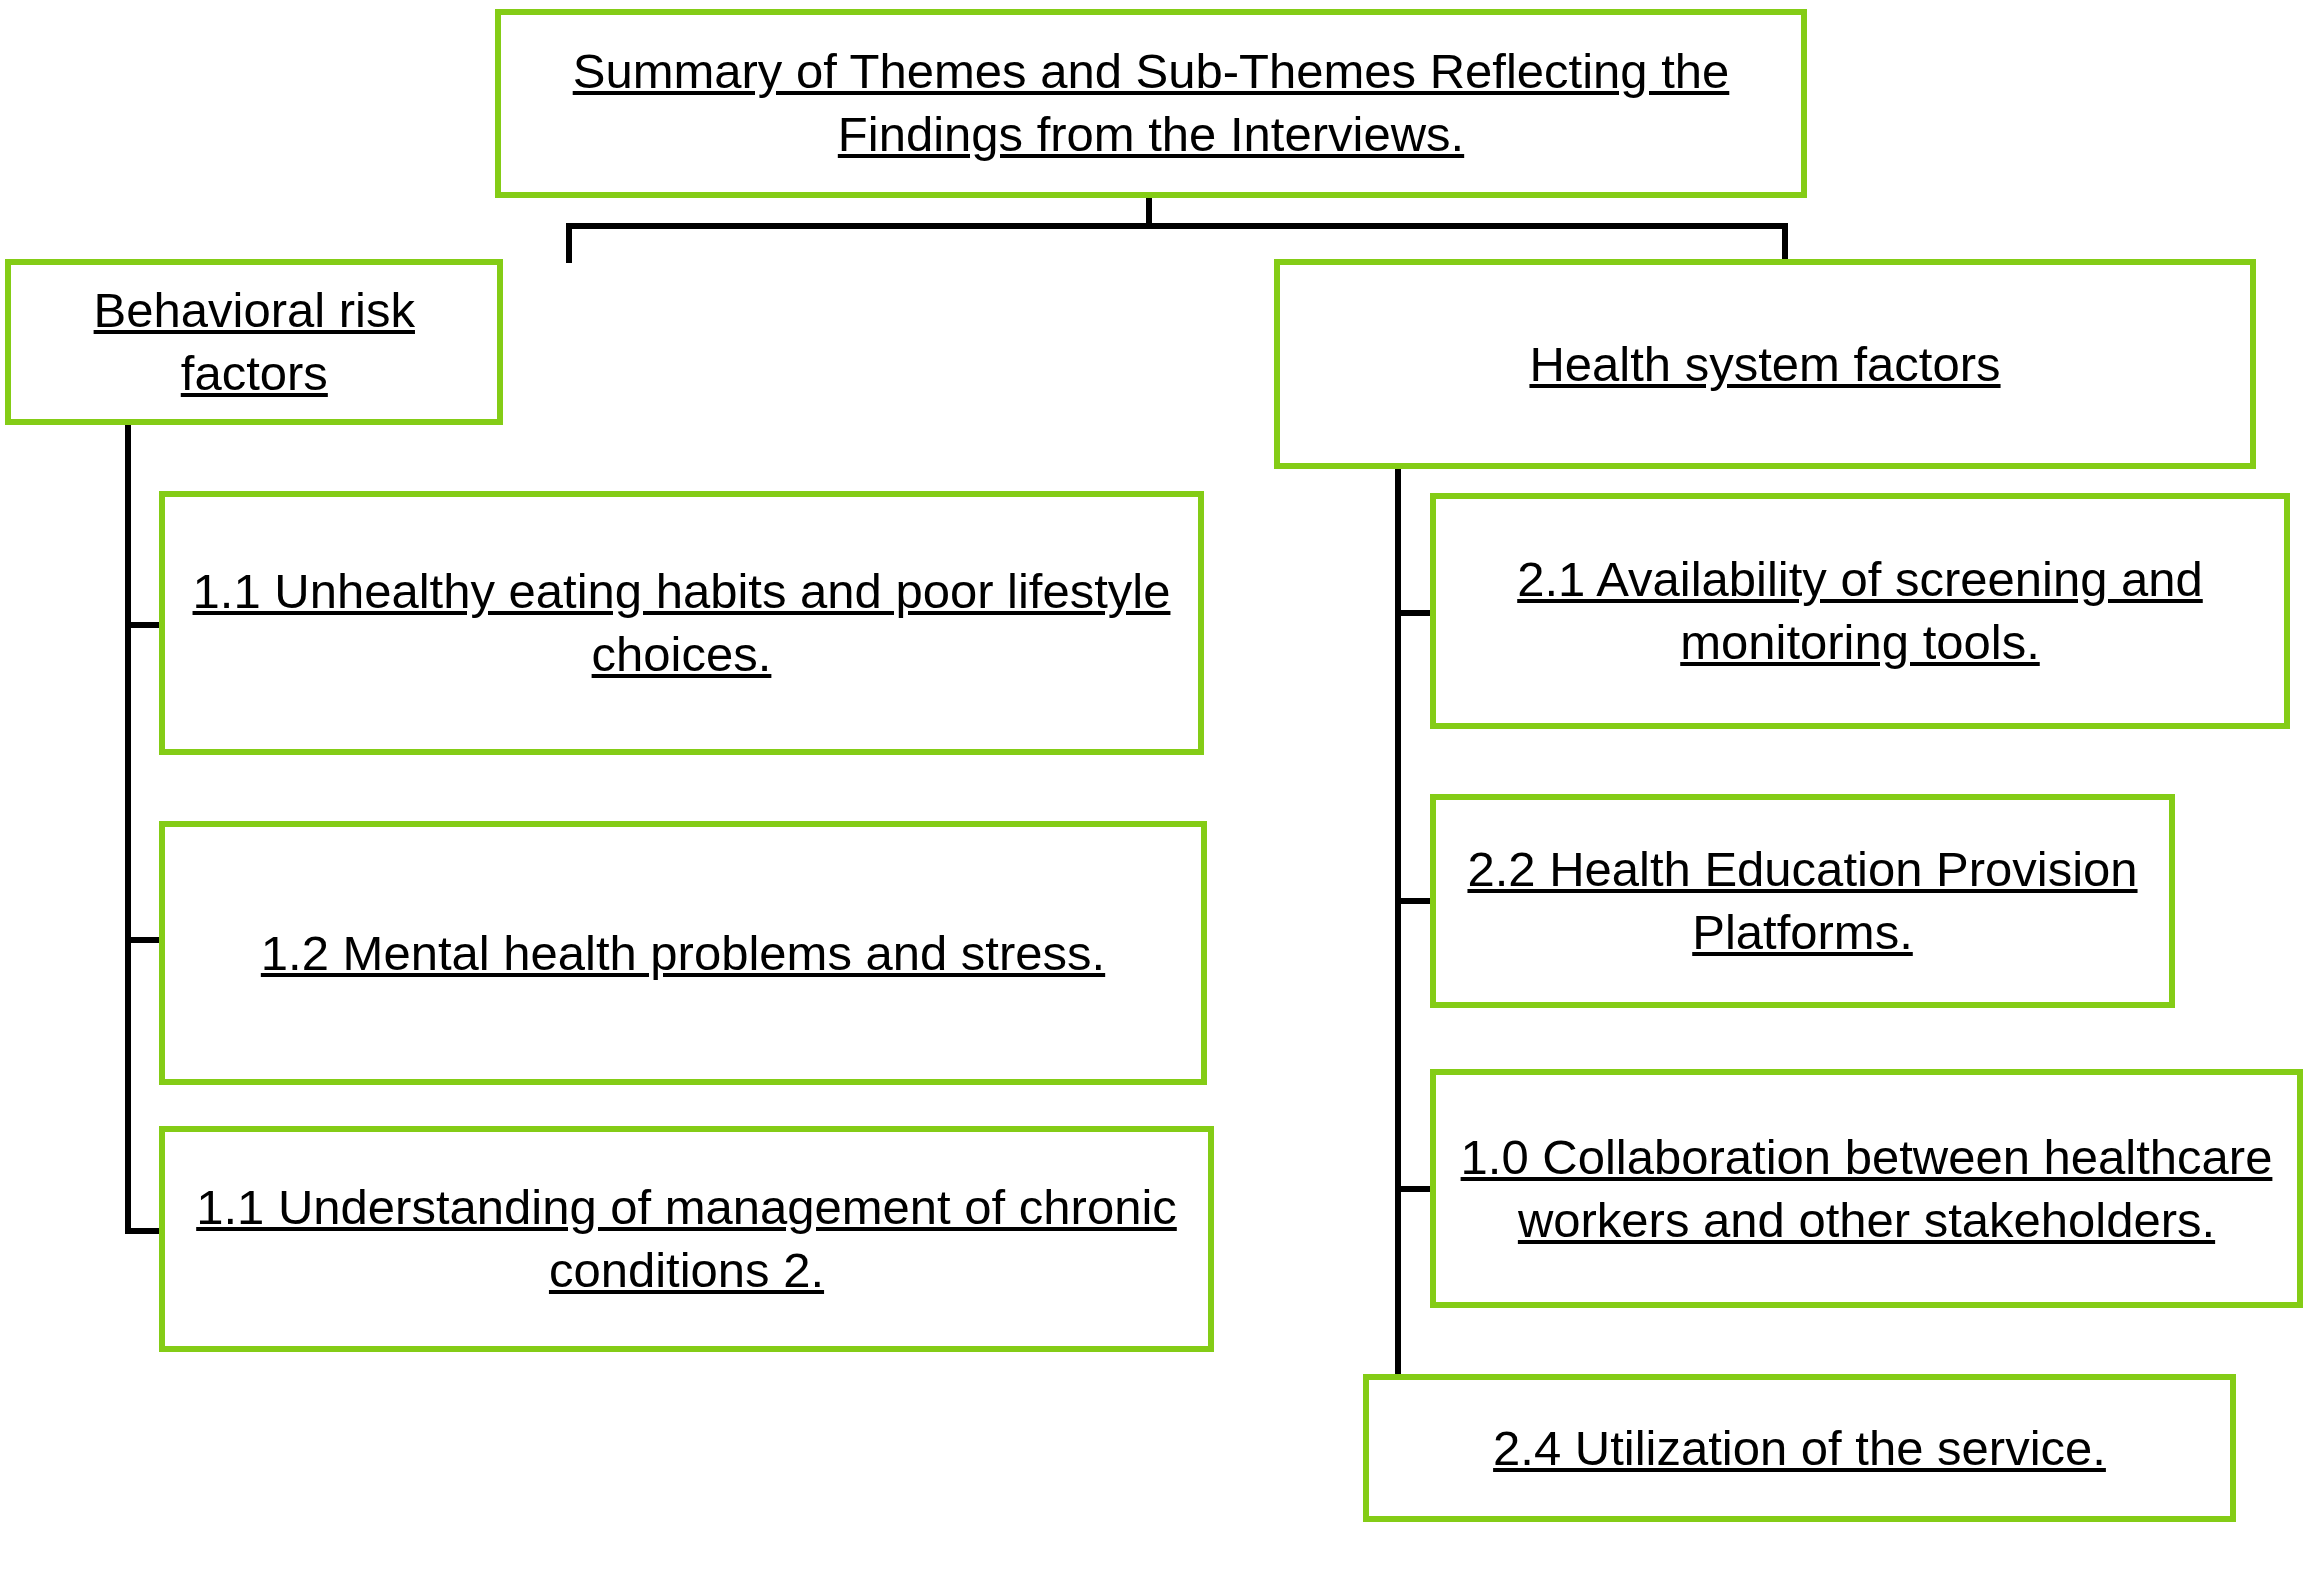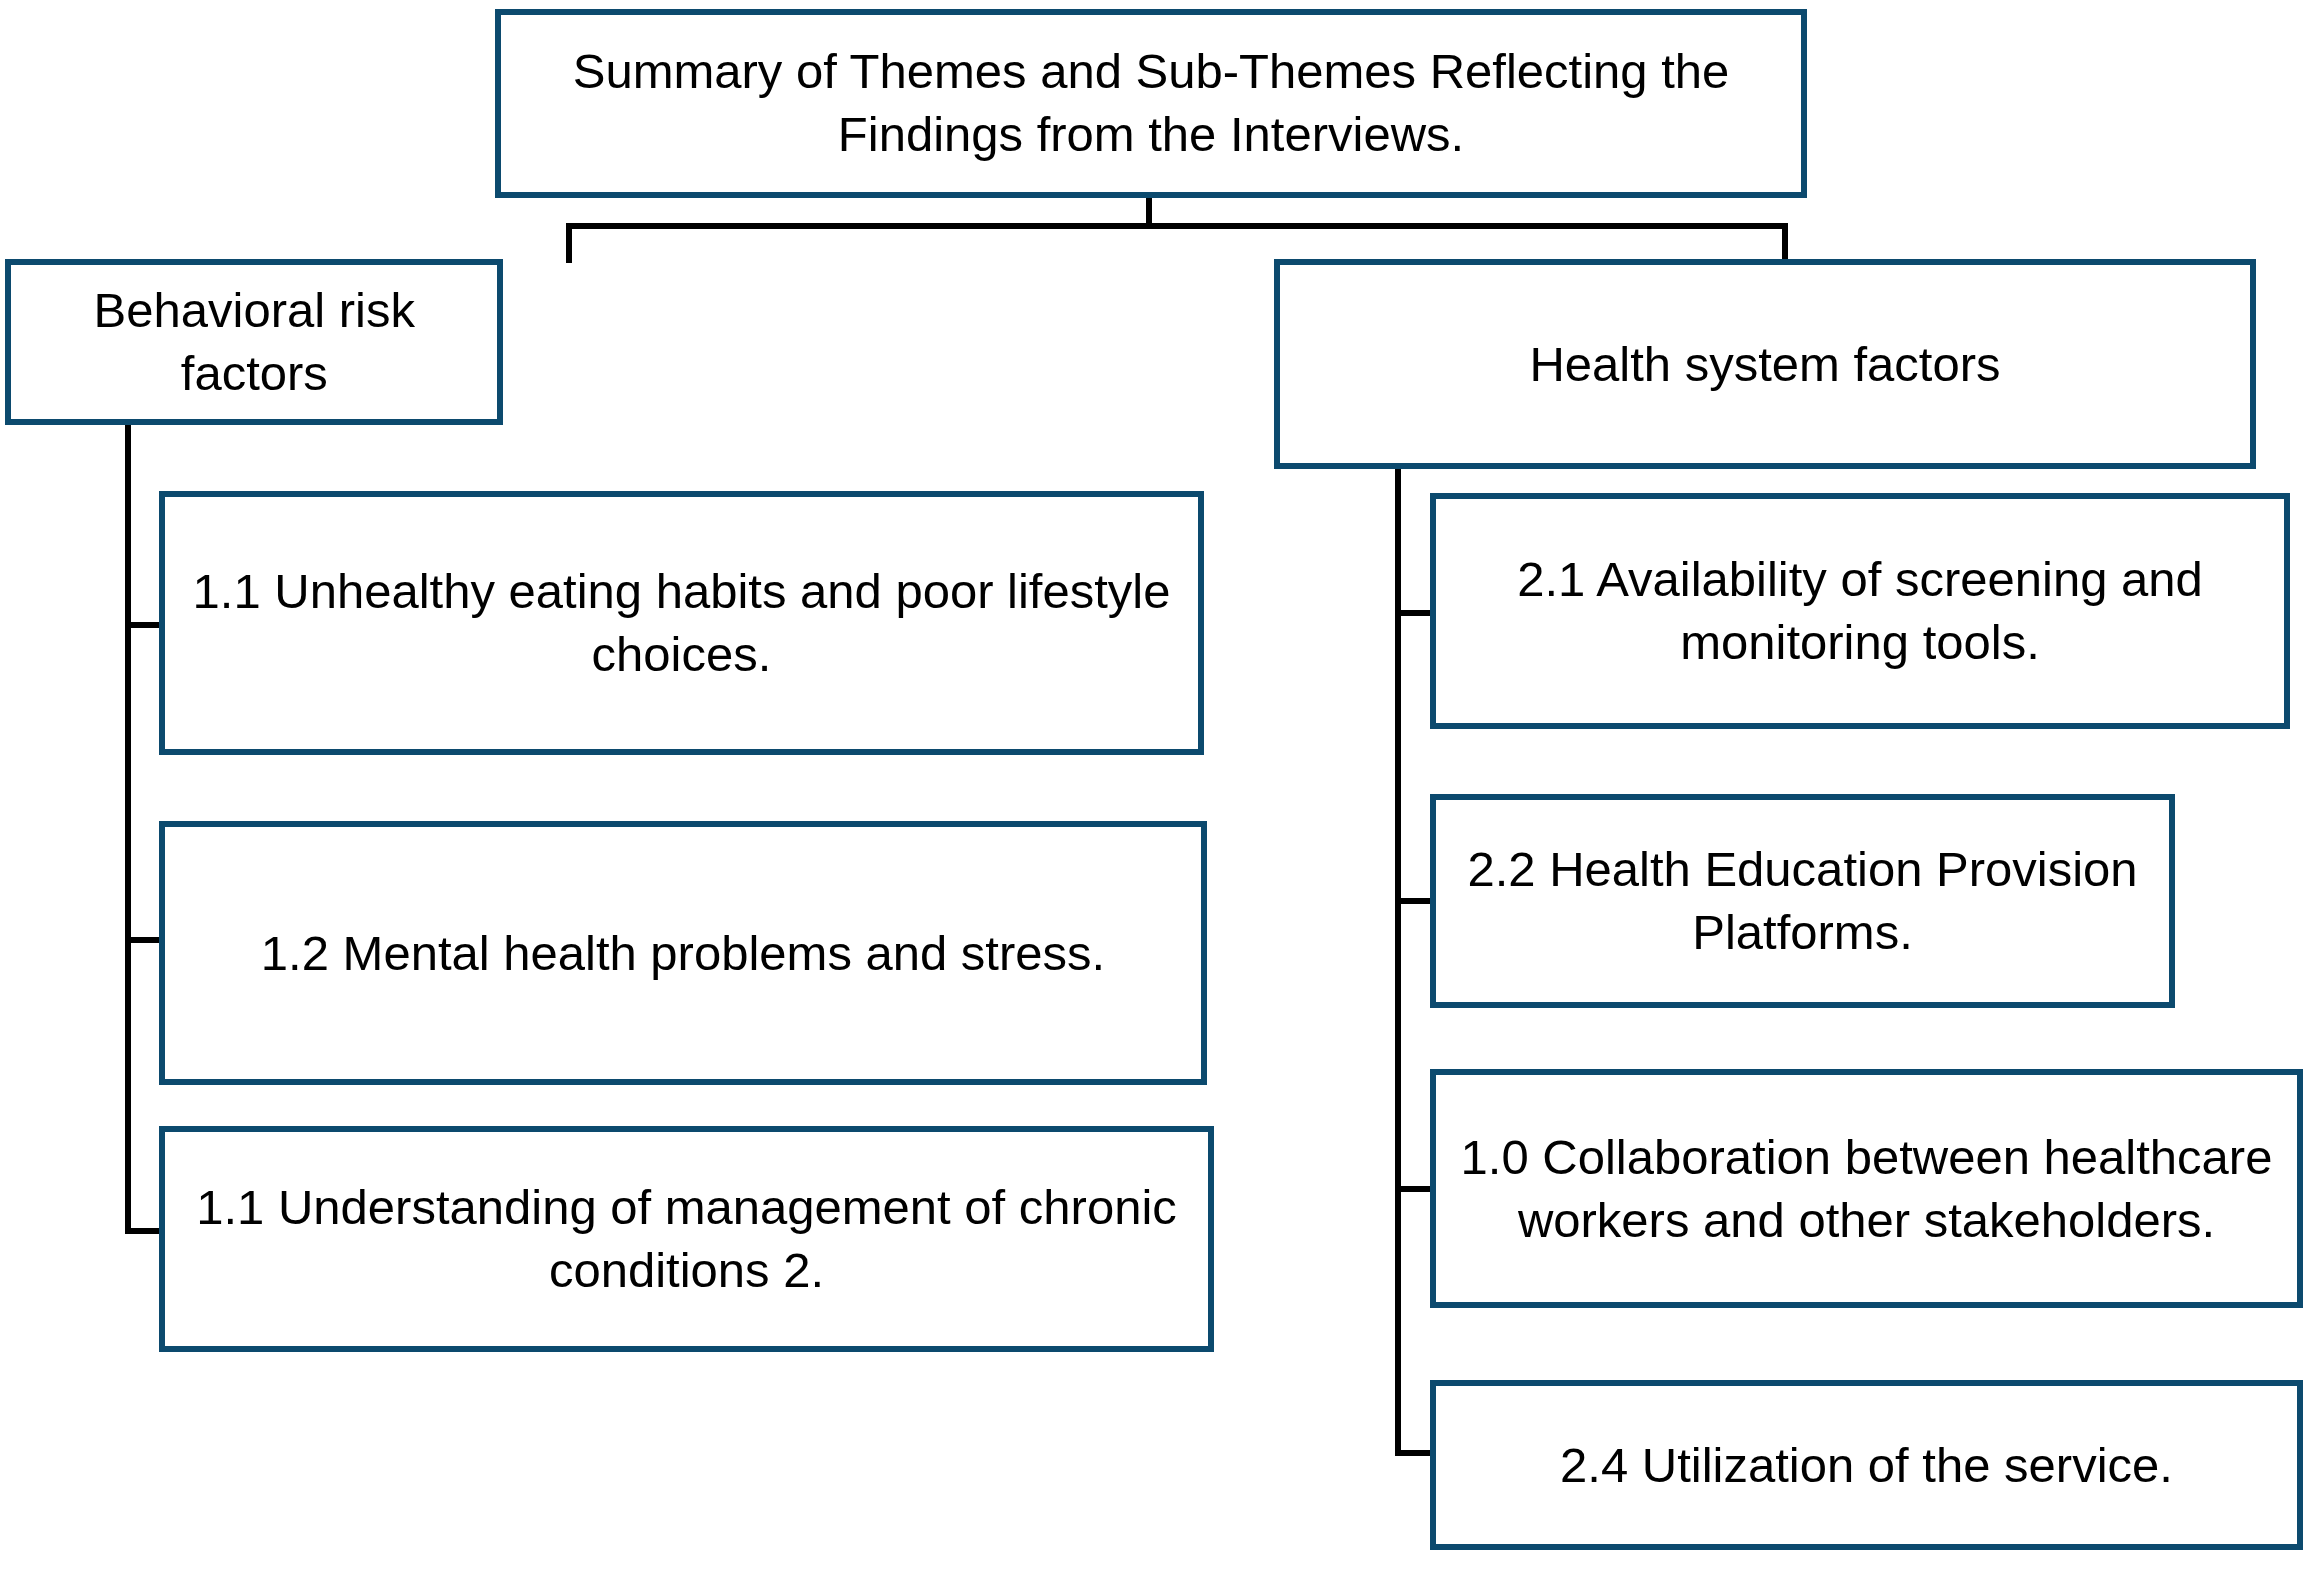--- a/index.html
+++ b/index.html
@@ -15,29 +15,30 @@
     position: relative;
     width: 2319px;
     height: 1573px;
     background: #ffffff;
     overflow: hidden;
   }
   .node {
     position: absolute;
     box-sizing: border-box;
     background: #ffffff;
-    border: 6px solid #0c4a6e;
+    border: 6px solid #84cc16;
     display: flex;
     align-items: center;
     justify-content: center;
     text-align: center;
     color: #000000;
     line-height: 1.28;
     padding: 2.7px 17.3px;
     z-index: 3;
+    text-decoration: underline;
   }
   .node .label {
     display: block;
     width: 100%;
     white-space: pre-line;
   }
   .node-root {
     font-size: 49px;
   }
   .node-theme {
@@ -107,18 +108,18 @@
   </div>
 
   <div class="node node-sub" style="left:1430px; top:794px; width:745px; height:214px;">
     <span class="label">2.2 Health Education Provision Platforms.</span>
   </div>
 
   <div class="node node-sub" style="left:1430px; top:1069px; width:873px; height:239px;">
     <span class="label">1.0 Collaboration between healthcare workers and other stakeholders.</span>
   </div>
 
-  <div class="node node-sub" style="left:1430px; top:1374px; width:873px; height:170px;margin-top:6px;">
+  <div class="node node-sub" style="left:1363px; top:1374px; width:873px; height:148px;">
     <span class="label">2.4 Utilization of the service.</span>
   </div>
 
 </div>
 
 
 </body></html>

